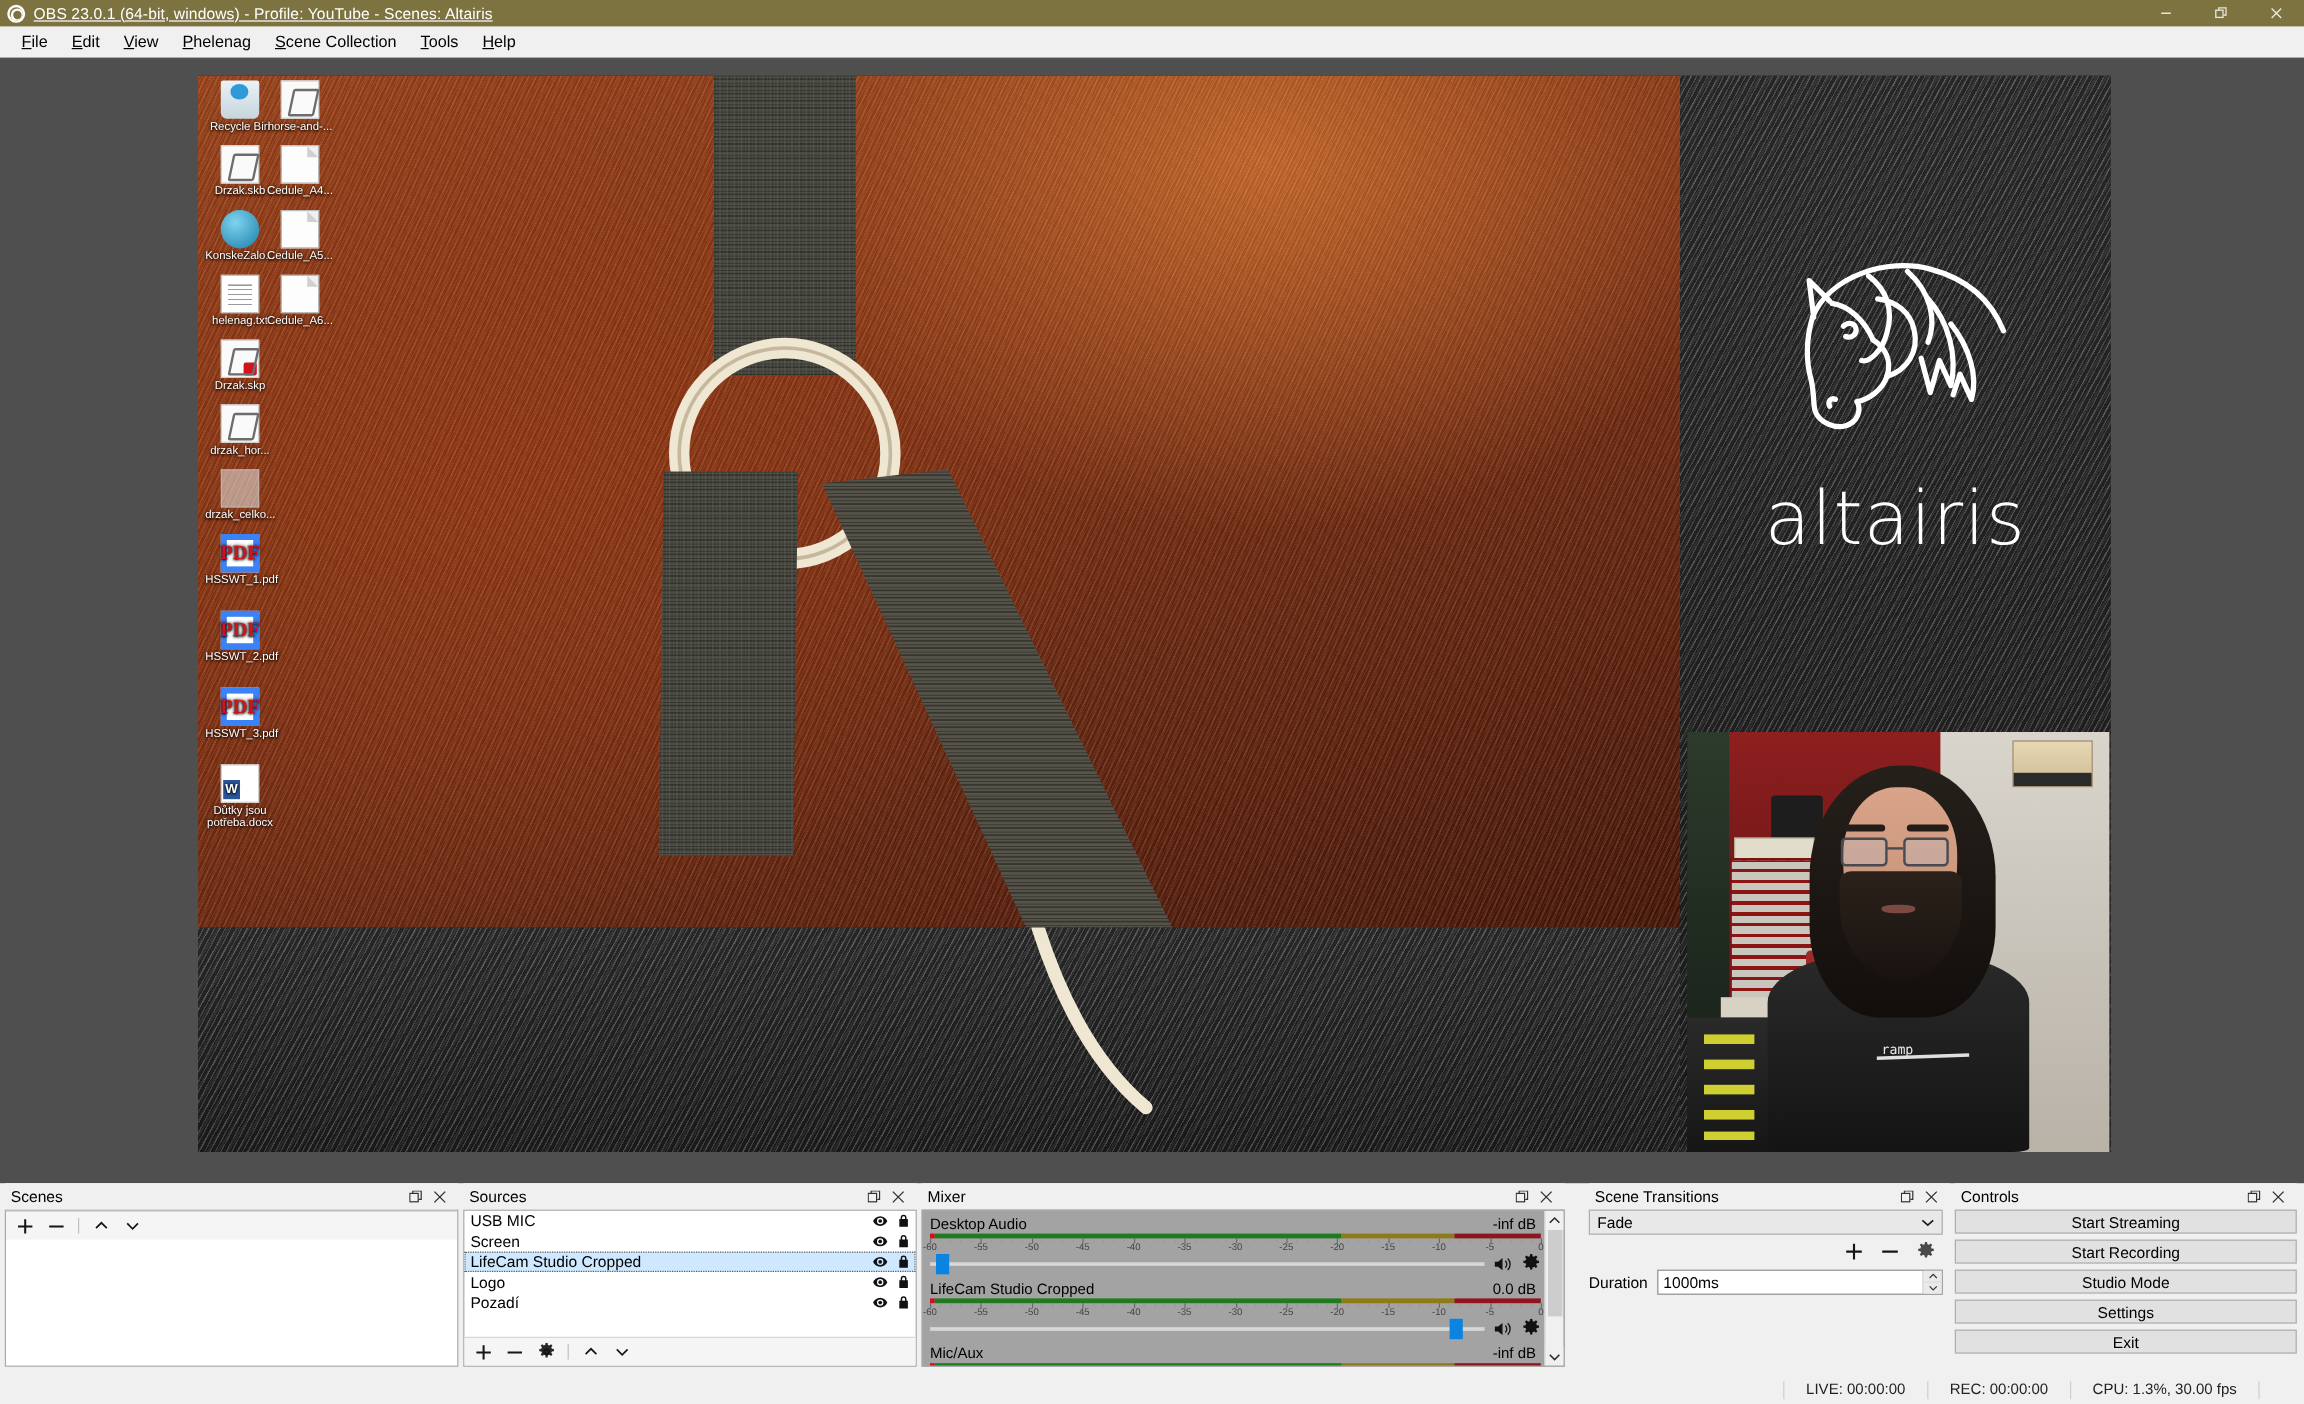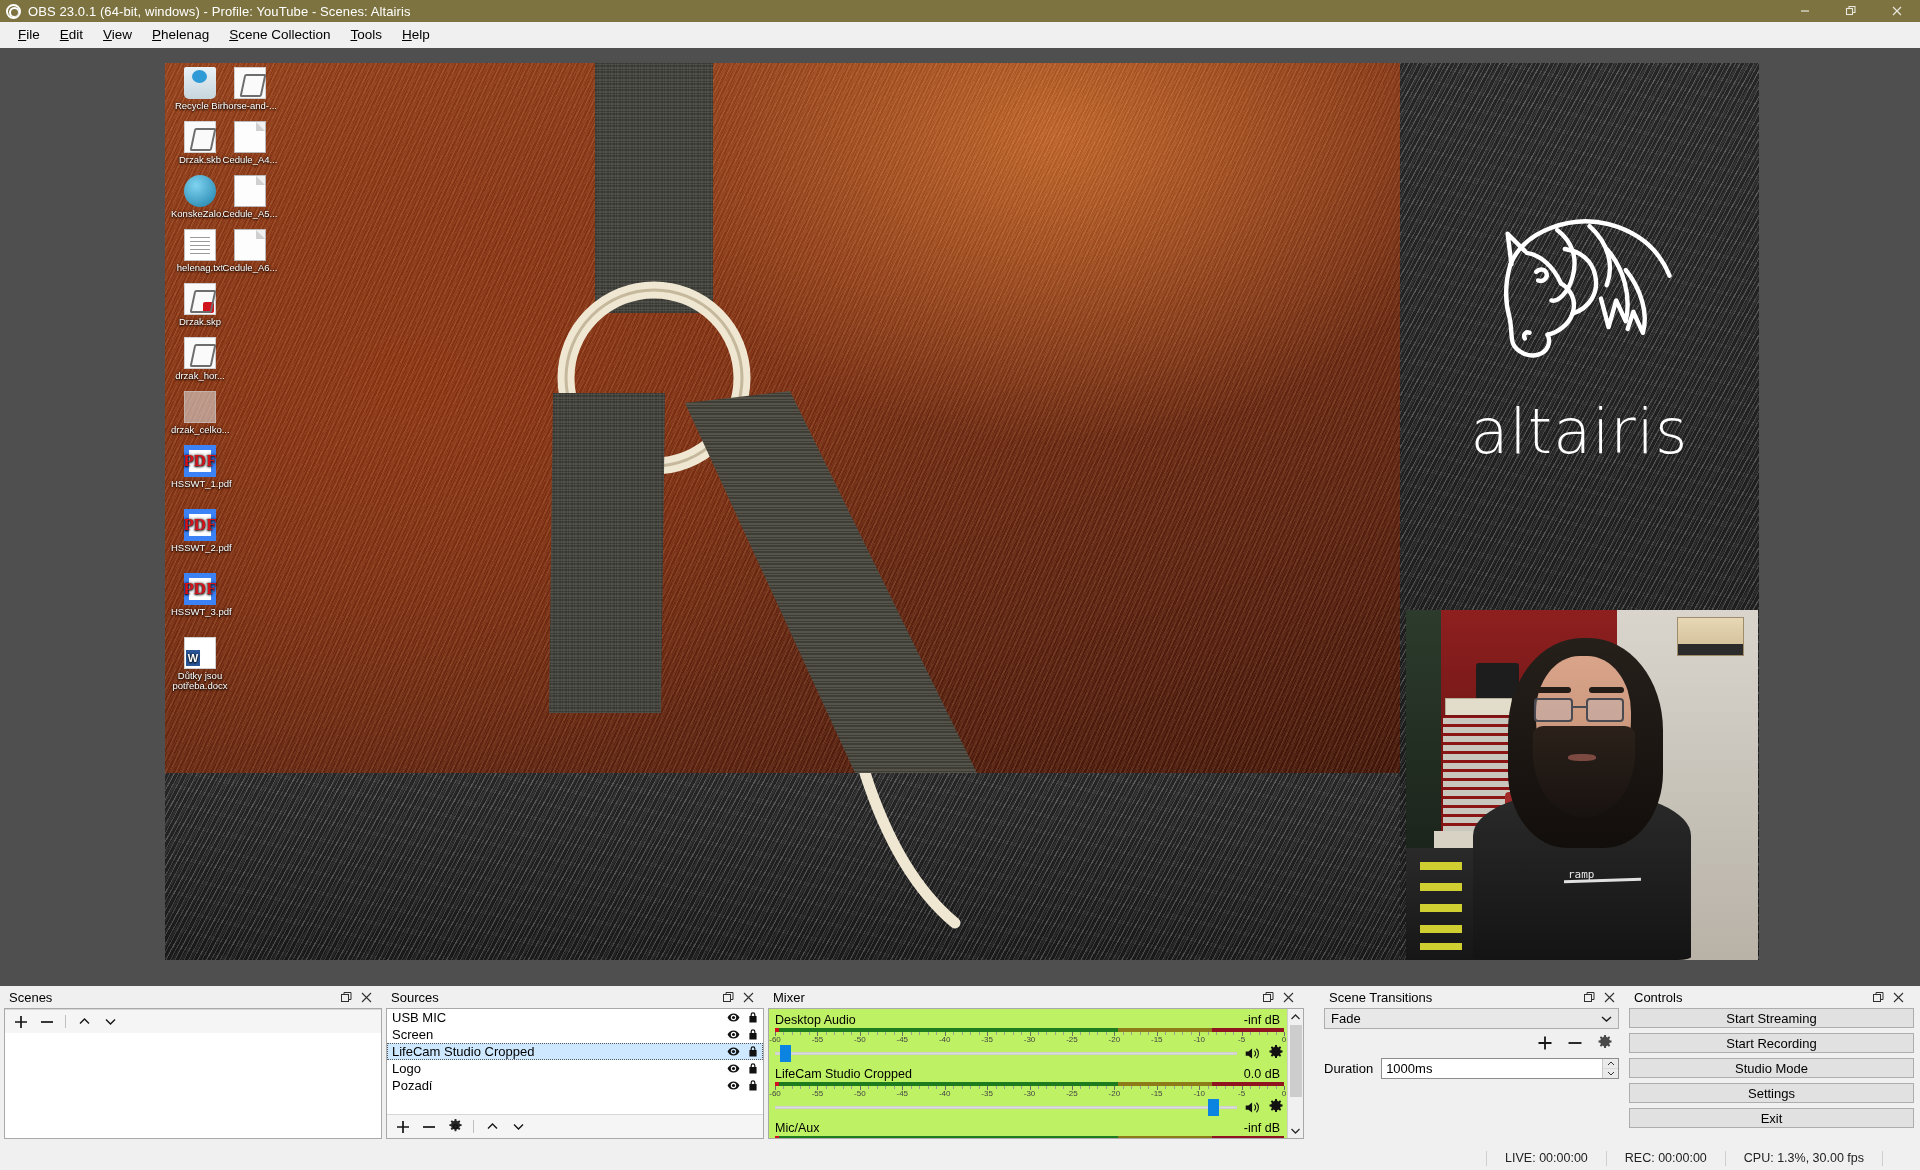--- a/index.html
+++ b/index.html
@@ -19,21 +19,21 @@
   }
   #titlebar .obs-logo{
     width:15px;height:15px;margin-left:6px;margin-right:7px;flex:none;
     border-radius:50%; border:2px solid #fff; position:relative; overflow:hidden;
     background:#7d7340;
   }
   #titlebar .obs-logo::after{
     content:""; position:absolute; width:7px;height:7px;border-radius:50%;
     border:2px solid #fff; left:1px; top:1px;
   }
-  #title-text{ white-space:nowrap; letter-spacing:.1px; }
+  #title-text{ white-space:nowrap; letter-spacing:.1px;text-decoration:underline; }
   #win-buttons{ margin-left:auto; display:flex; height:22px; }
   #win-buttons .wb{
     width:46px;height:22px;display:flex;align-items:center;justify-content:center;
     color:#e8e6dc; font-size:13px; line-height:1;
   }
   #win-buttons .wb svg{ display:block; }
 
   
   #menubar{
     height:26px; background:#f0f0f0; display:flex; align-items:center;
@@ -165,21 +165,21 @@
 
   
   #panel-scenes{ width:382px; padding:0 0 7px 4px; }
   #panel-sources{ width:382px; padding:0 0 7px 4px; }
   #panel-mixer{ width:540px; padding:0 0 7px 4px; }
   #panel-transitions{ width:305px; padding:0 0 7px 4px;margin-left:16px; }
   #panel-controls{ flex:1; padding:0 6px 7px 4px; }
 
   
   #mixer-box{
-    background:#bef264; border:1px solid #a9a9a9; flex:1; display:flex; overflow:hidden;text-align:center;
+    background:#a3a3a3; border:1px solid #a9a9a9; flex:1; display:flex; overflow:hidden;text-align:center;
   }
   #mixer-scroll-area{ flex:1; padding:4px 3px 0 6px; overflow:hidden; position:relative;}
   .mx-src{ margin-bottom:5px; }
   .mx-head{ display:flex; font-size:12.5px; align-items:baseline; }
   .mx-head .nm{ }
   .mx-head .db{ margin-left:auto; padding-right:4px; }
   .mx-meter{
     height:4px; margin-top:1px; display:flex; width:100%;
   }
   .mx-meter .g{ flex: 0 0 66.6%; background:#1e7b1e; }

